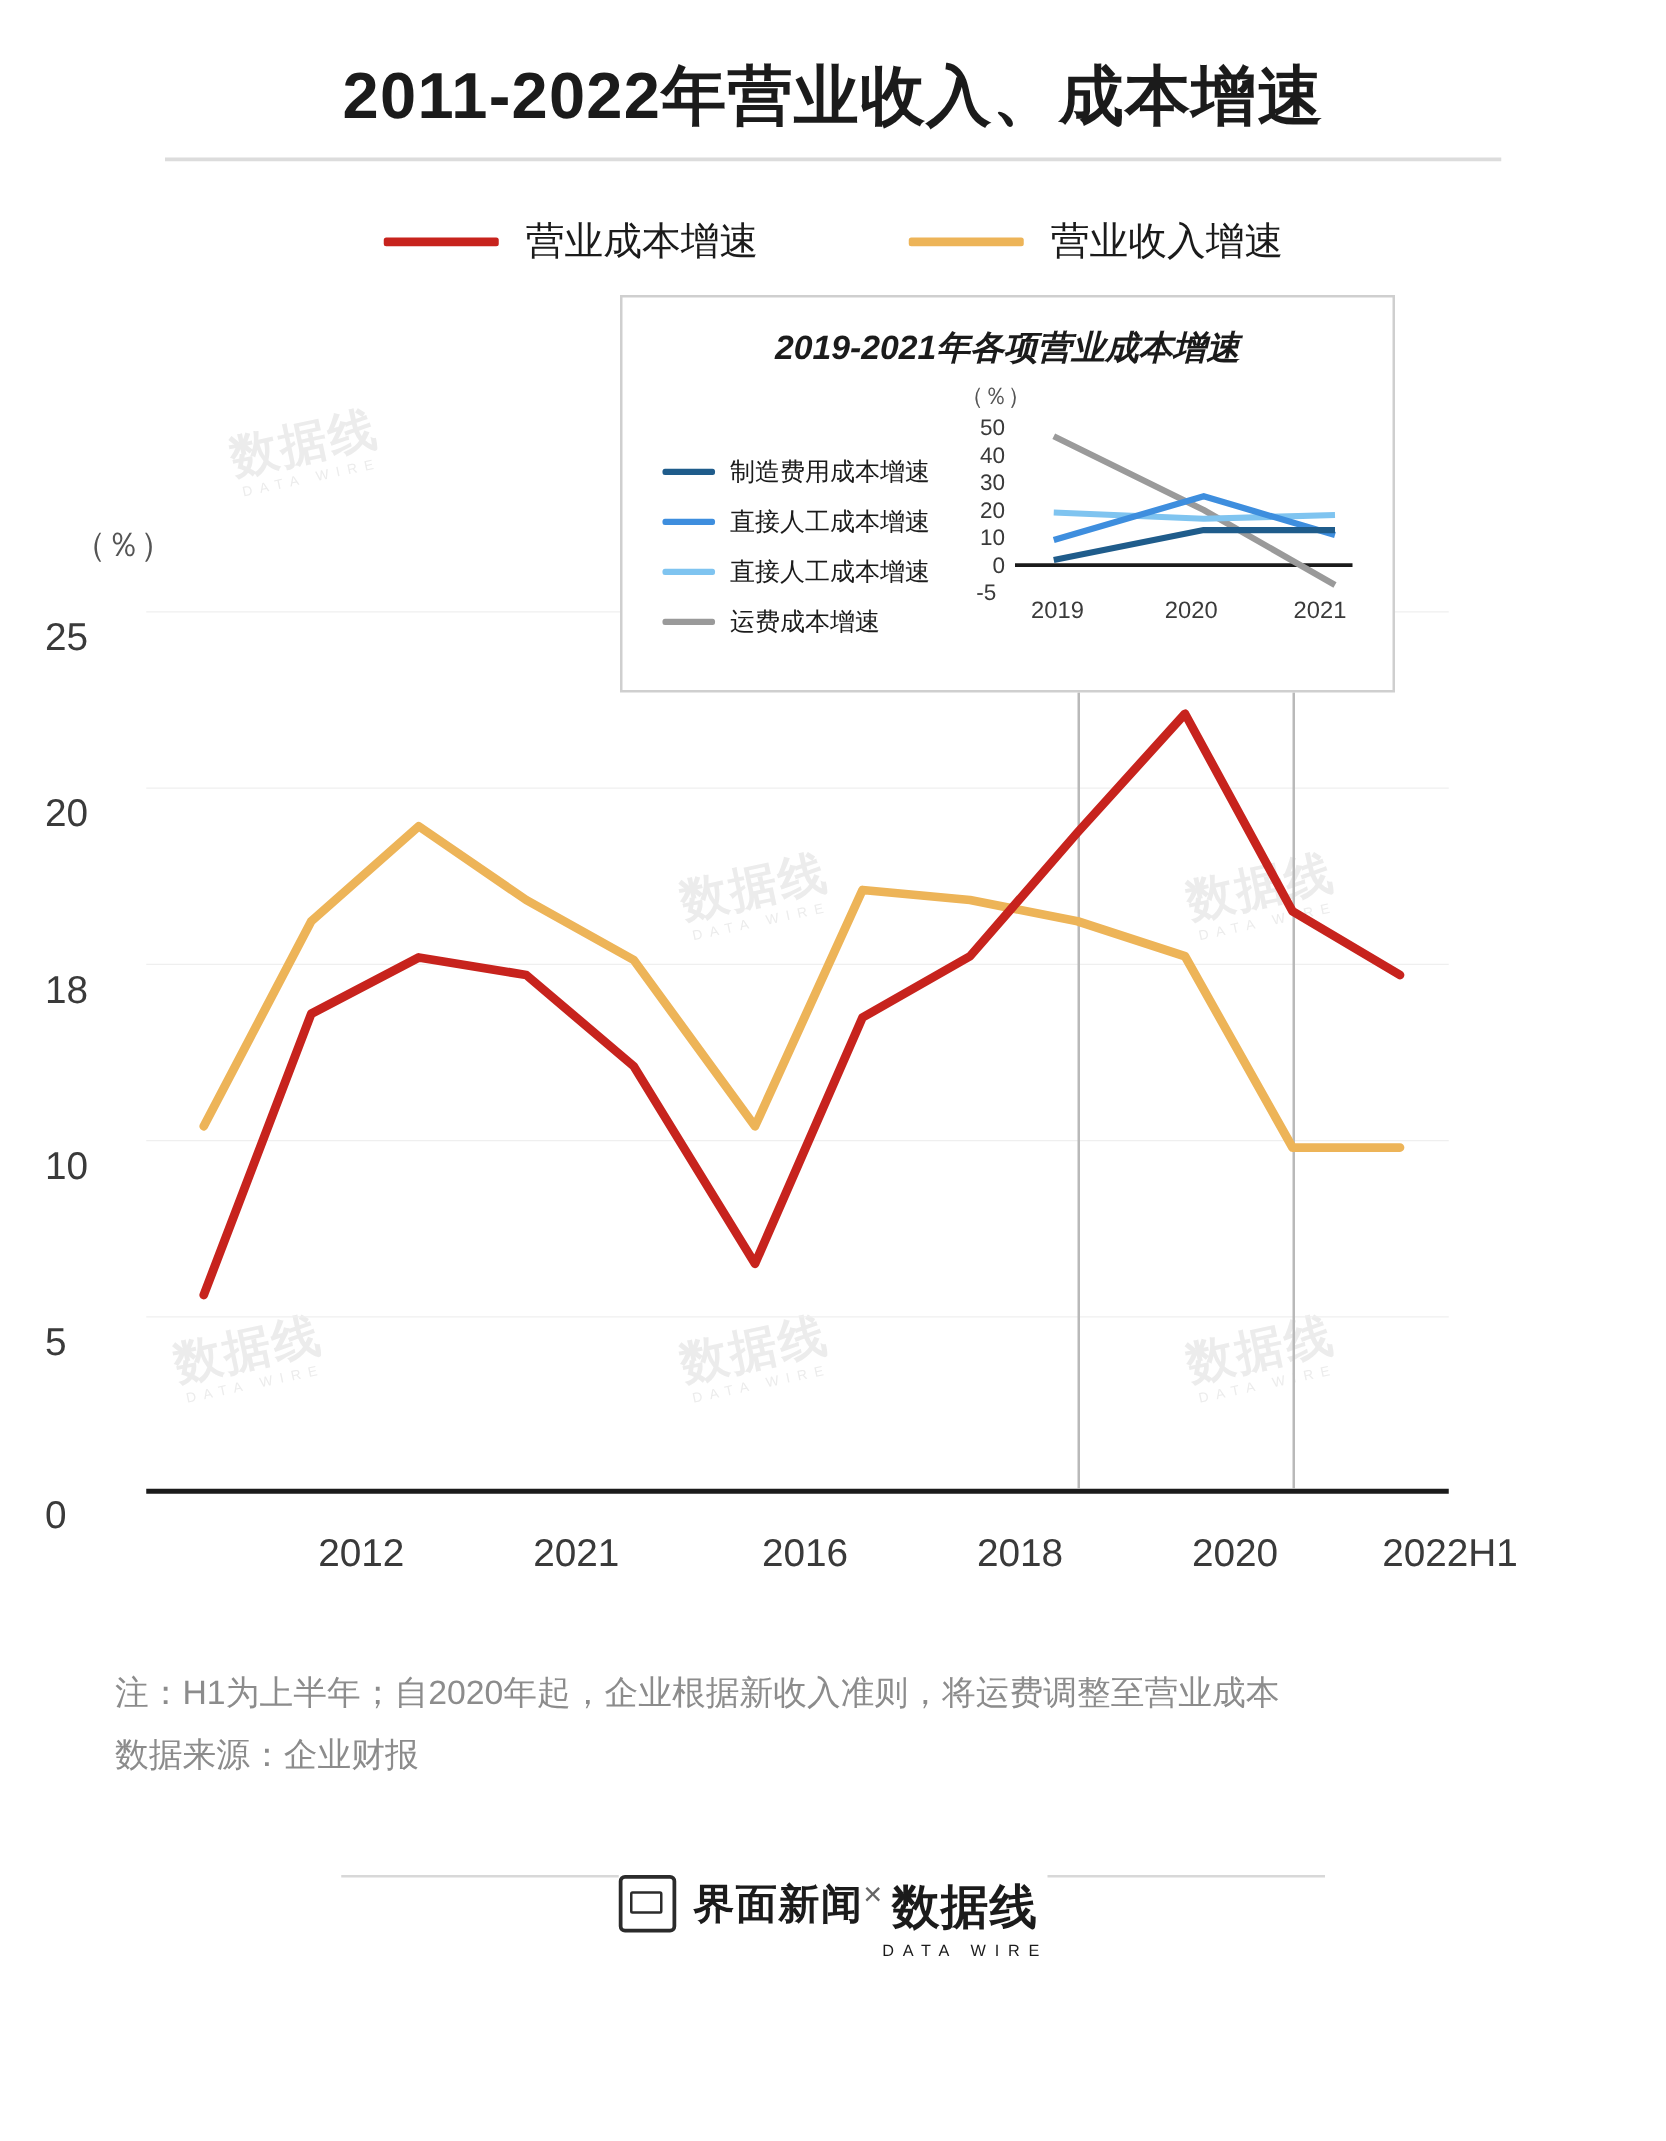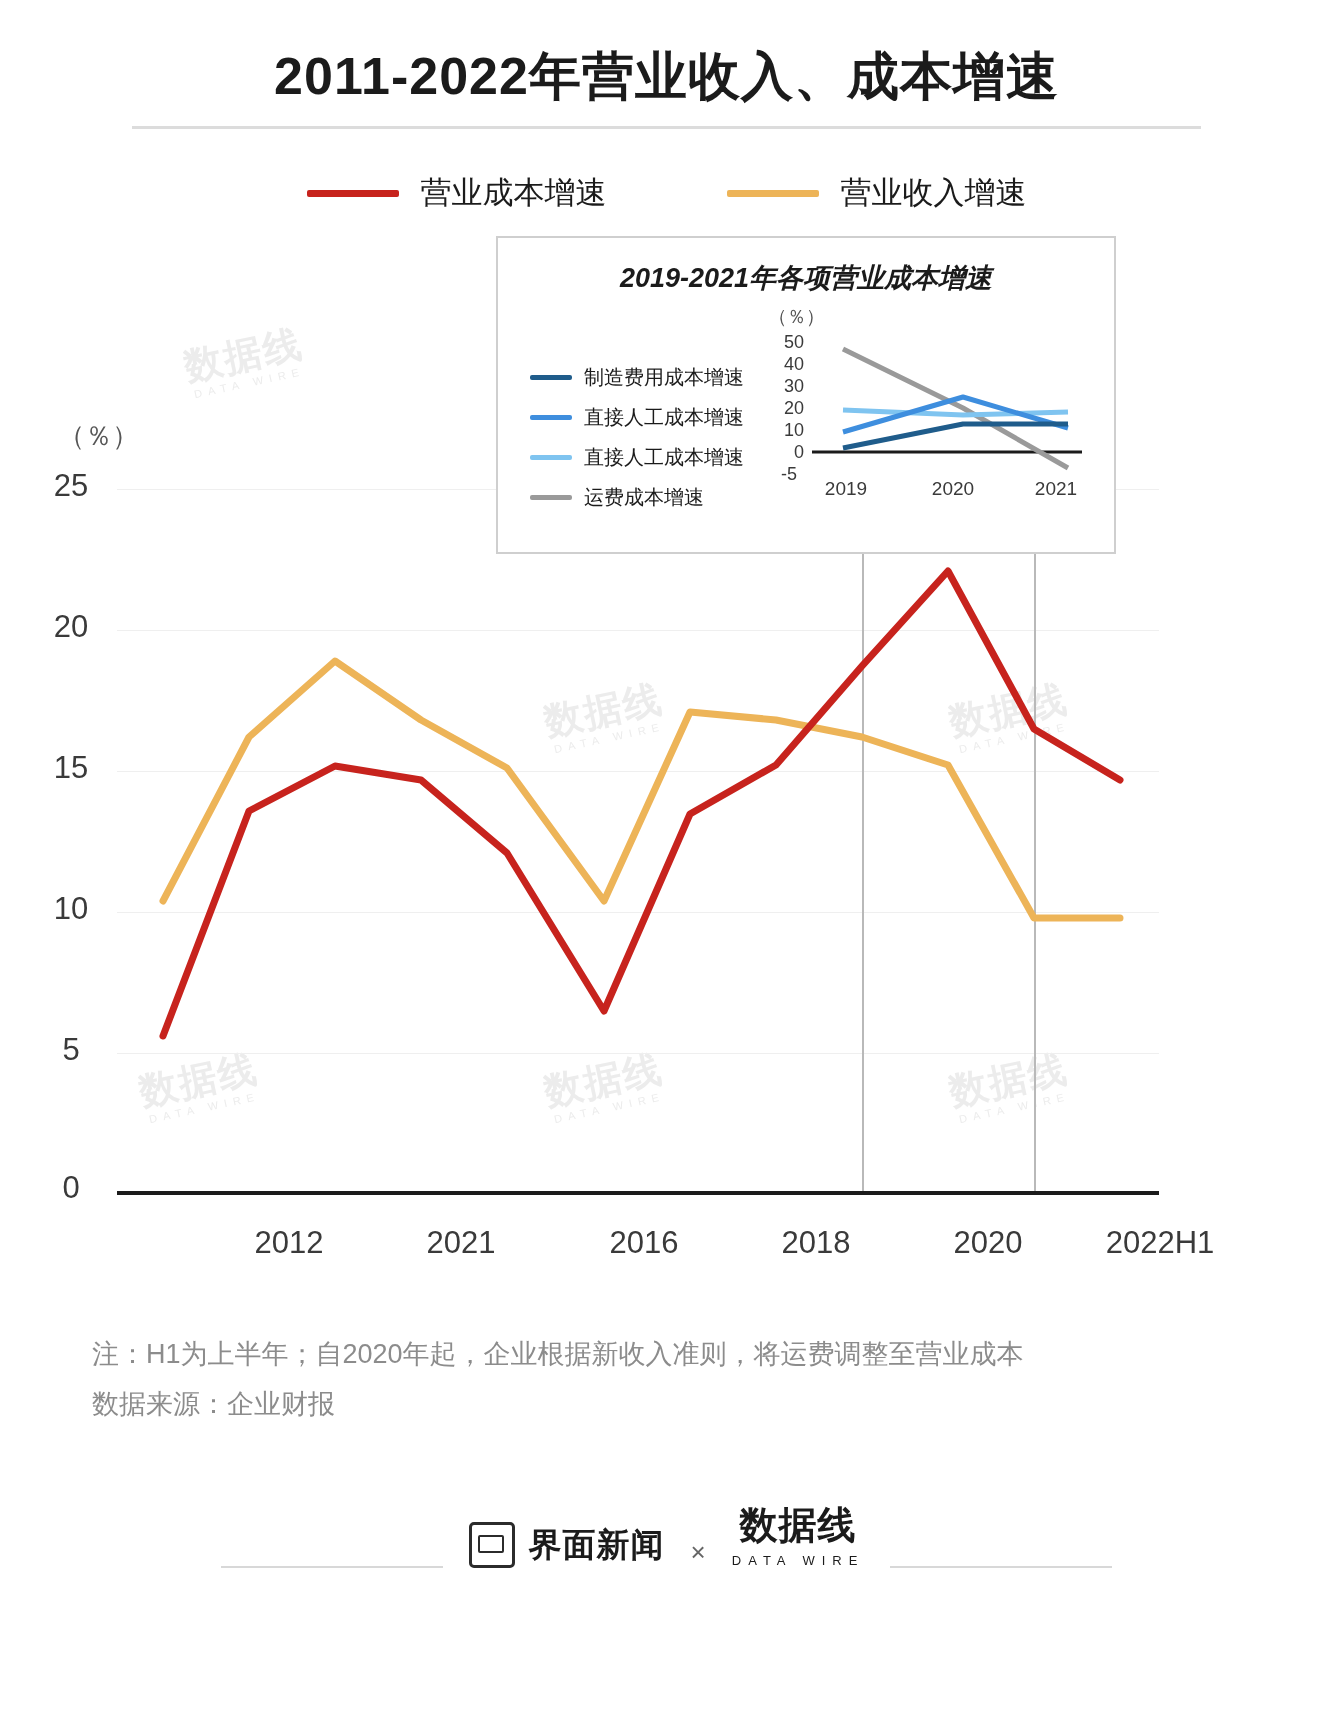--- a/index.html
+++ b/index.html
@@ -97,23 +97,24 @@
   .axis-unit {
     position: absolute;
     left: 58px;
     top: 118px;
     font-size: 27px;
     color: #555;
   }
   .ytick {
     position: absolute;
     width: 70px;
-    text-align: center;
+    text-align: left;
     font-size: 31px;
     color: #3a3a3a;
+    margin-top: 24px;
   }
   .gridline {
     position: absolute;
     left: 117px;
     width: 1042px;
     height: 1px;
     background: #efefef;
   }
   .zeroline {
     position: absolute;
@@ -198,23 +199,22 @@
     color: #8c8c8c;
     line-height: 1.85;
   }
 
   
   .footer {
     position: absolute;
     left: 0; right: 0;
     top: 1500px;
     display: flex;
-    align-items: flex-end;
+    align-items: flex-start;
     justify-content: center;
-    gap: 26px;
   }
   .footer-rule {
     width: 222px;
     height: 2px;
     background: #d8d8d8;
   }
   .brand {
     display: flex;
     align-items: center;
     gap: 14px;
@@ -293,21 +293,21 @@
 
     <div class="gridline" style="top:189px"></div>
     <div class="gridline" style="top:330px"></div>
     <div class="gridline" style="top:471px"></div>
     <div class="gridline" style="top:612px"></div>
     <div class="gridline" style="top:753px"></div>
     <div class="zeroline" style="top:891px"></div>
 
     <div class="ytick" style="left:36px; top:168px">25</div>
     <div class="ytick" style="left:36px; top:309px">20</div>
-    <div class="ytick" style="left:36px; top:450px">15</div>
+    <div class="ytick" style="left:36px; top:450px">18</div>
     <div class="ytick" style="left:36px; top:591px">10</div>
     <div class="ytick" style="left:36px; top:732px">5</div>
     <div class="ytick" style="left:36px; top:870px">0</div>
 
     <div class="vline" style="left:862px; top:250px; height:641px;"></div>
     <div class="vline" style="left:1034px; top:250px; height:641px;"></div>
 
     <svg width="1333" height="950" style="position:absolute; left:0; top:0;">
 
       <polyline fill="none" stroke="#edb458" stroke-width="7" stroke-linejoin="round" stroke-linecap="round" points="163,601 249,437 335,361 421,420 507,468 604,601 690,412 776,420 862,437 948,465 1034,618 1120,618"></polyline>

